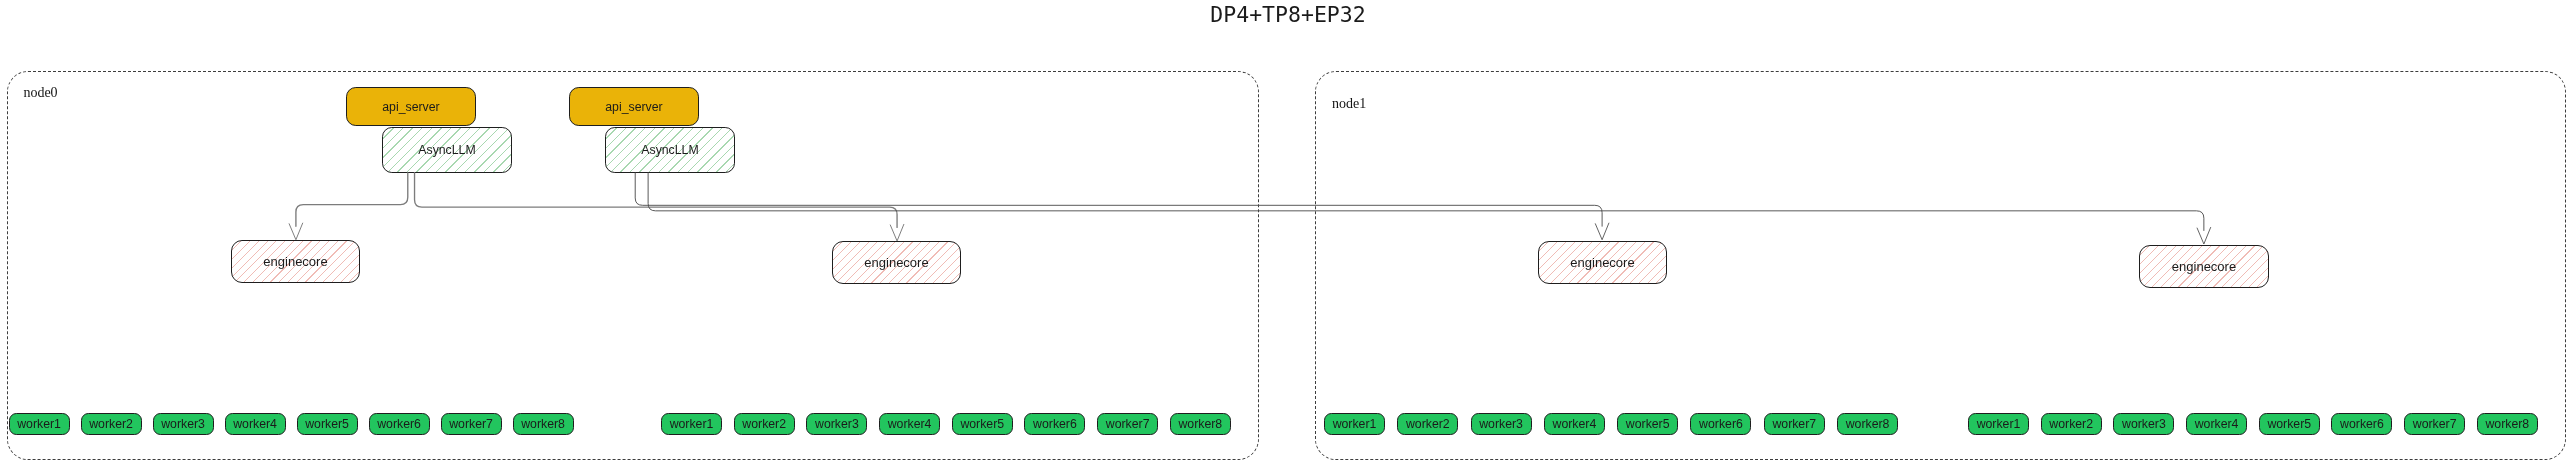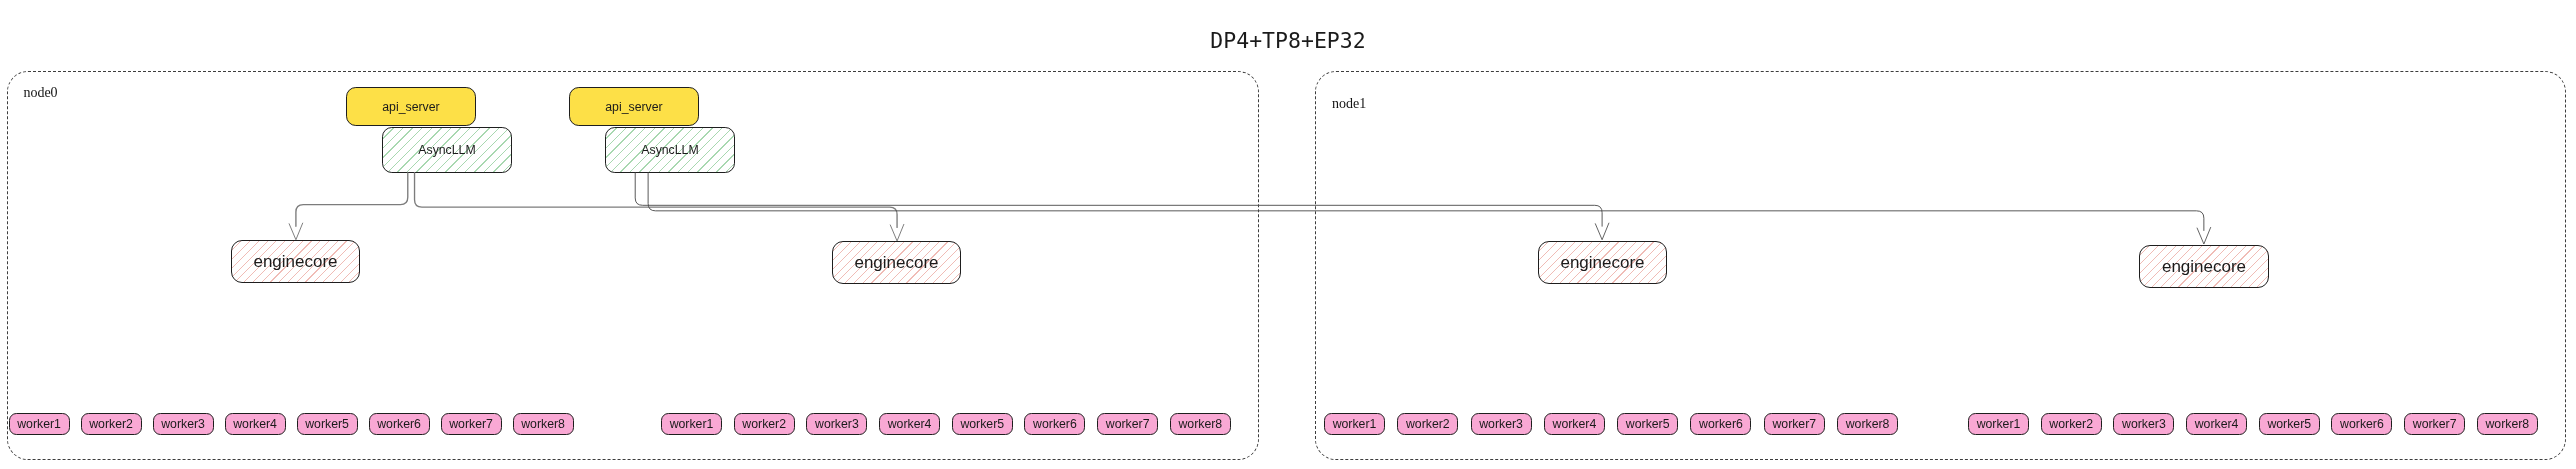--- a/index.html
+++ b/index.html
@@ -3,68 +3,68 @@
 <meta charset="utf-8">
 <style>
   html,body{margin:0;padding:0;}
   body{
     width:2576px;height:469px;position:relative;overflow:hidden;
     background:#ffffff;
     font-family:"Liberation Sans", sans-serif;
     color:#1b1b1b;
   }
   .title{
-    position:absolute;left:0;right:0;top:28px;
+    position:absolute;left:0;right:0;top:2px;
     text-align:center;
     font-family:"DejaVu Sans Mono", monospace;
     font-size:21.5px;font-weight:500;color:#1b1b1b;
   }
   .node-box{
     position:absolute;
     border:1.5px dashed #3d3d3d;
     border-radius:21px;
     box-sizing:border-box;
     background:transparent;
   }
   .node-label{
     position:absolute;
     font-family:Liberation Serif, serif;
     font-size:14px;color:#141414;
   }
   .stack{
     position:absolute;width:130px;box-sizing:border-box;
     border:1.5px solid #1e1e1e;border-radius:9.8px;
     display:flex;align-items:center;justify-content:center;
-    font-size:12.3px;color:#1b1b1b;background:#fde047;
+    font-size:12.3px;color:#1b1b1b;background:#eab308;
   }
   .api{height:39px;}
   .llm{
     height:46px;
     background-image:repeating-linear-gradient(135deg,
       #a8d8b0 0px, #a8d8b0 1px, transparent 1px, transparent 6.8px);
     background-color:#ffffff;
     margin-left:36px;
   }
   .ec{
     position:absolute;width:129px;height:43px;box-sizing:border-box;
     border:1.5px solid #1e1e1e;border-radius:11px;
     display:flex;align-items:center;justify-content:center;
-    font-size:17px;color:#1b1b1b;
+    font-size:13px;color:#1b1b1b;
     background-color:#ffffff;
     background-image:repeating-linear-gradient(135deg,
       #f0bcb6 0px, #f0bcb6 0.8px, transparent 0.8px, transparent 6.2px);
   }
   .worker-row{
     position:absolute;display:flex;align-items:center;
   }
   .worker{
     width:61px;height:21.5px;box-sizing:border-box;
     border:1.2px solid #1e1e1e;border-radius:7.4px;
     display:flex;align-items:center;justify-content:center;
-    font-size:12.3px;color:#1b1b1b;background:#f9a8d4;
+    font-size:12.3px;color:#1b1b1b;background:#22c55e;
     flex:0 0 auto;
   }
   .edges{
     position:absolute;left:0;top:0;pointer-events:none;
   }
   .edges path{fill:none;stroke-linecap:round;stroke-linejoin:round;}
 </style>
 </head>
 <body>
 

